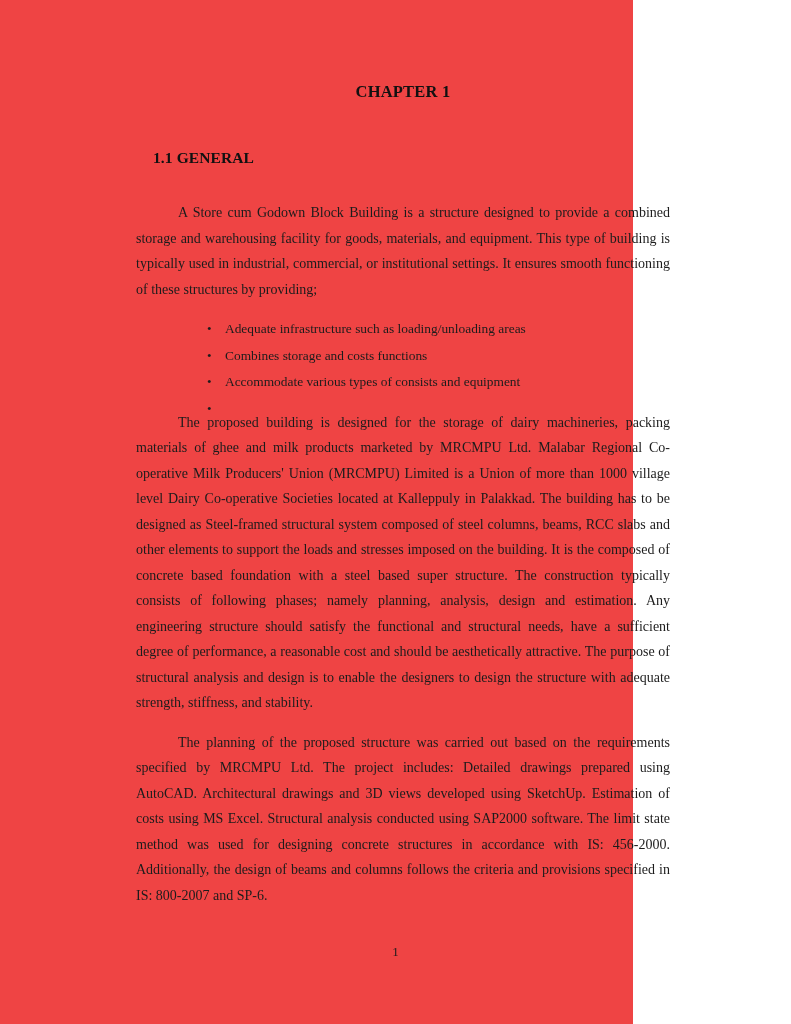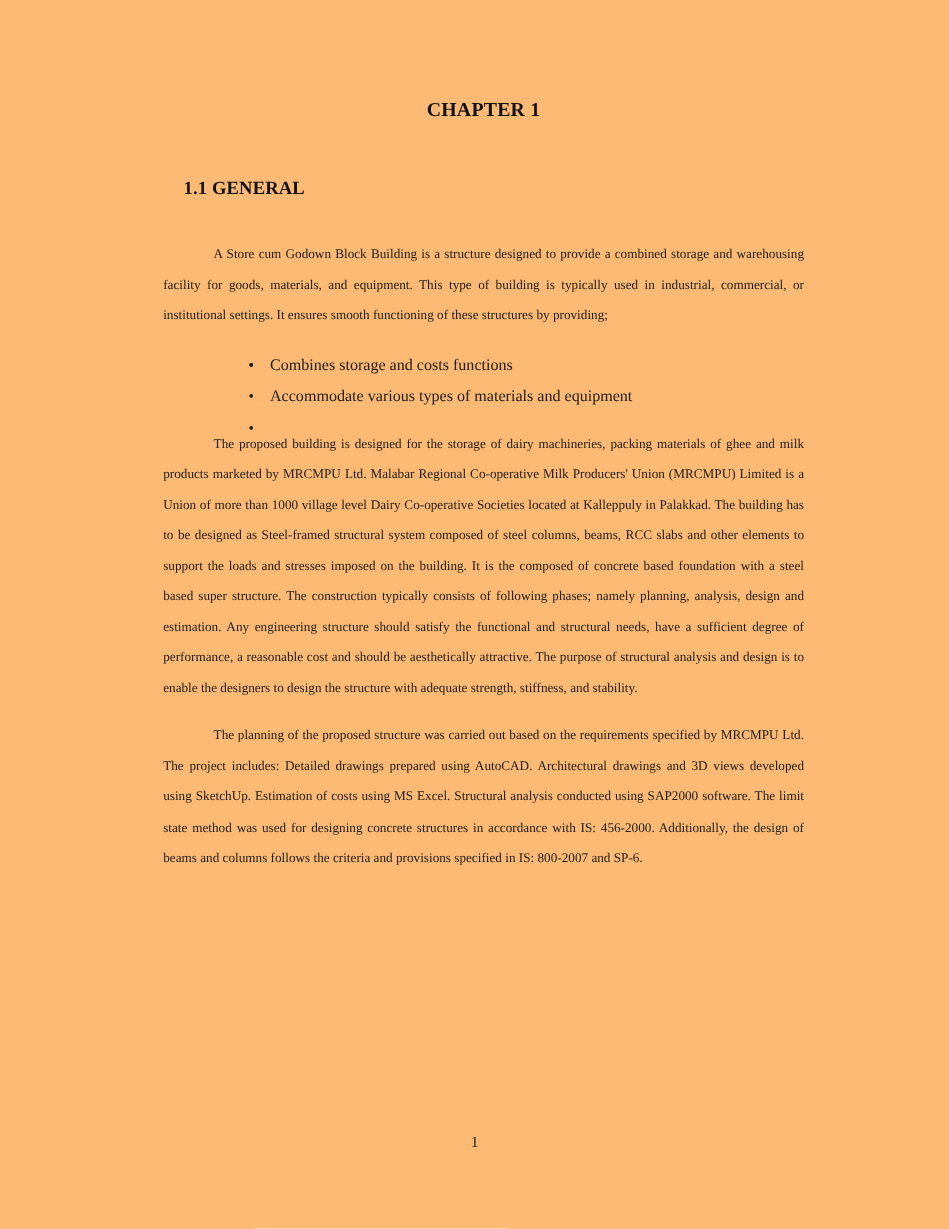--- a/index.html
+++ b/index.html
@@ -13,23 +13,23 @@
     position: relative;
     font-family: "Liberation Serif", "DejaVu Serif", serif;
     color: #1c1c1c;
     overflow: hidden;
   }
 
   .page {
     position: absolute;
     top: 0;
     left: 0;
-    width: 791px;
+    width: 633px;
     height: 1024px;
-    background: #fdba74;
+    background: #ef4444;
   }
 
   .content {
     position: absolute;
     left: 136px;
     top: 0;
     width: 534px;
   }
 
   .chapter-title,
@@ -54,21 +54,21 @@
     font-weight: bold;
     font-size: 15.5px;
     text-align: left;
     margin: 17px;
     padding-top: 30px;
     color: #111111;
     letter-spacing: 0.1px;
   }
 
   .para {
-    font-size: 11px;
+    font-size: 14px;
     line-height: 25.5px;
     text-align: justify;
     text-justify: inter-word;
     margin: 0;
     text-indent: 42px;
     color: #1c1c1c;
     -webkit-hyphens: none;
     hyphens: none;
   }
 
@@ -123,28 +123,29 @@
     <h1 class="chapter-title">CHAPTER 1</h1>
 
 
     <h2 class="section-heading">1.1 GENERAL</h2>
 
     <p class="para para-first">A Store cum Godown Block Building is a structure designed to provide a combined storage and warehousing facility for goods, materials, and equipment. This type of building is typically used in industrial, commercial, or institutional settings. It ensures smooth functioning of these structures by providing;</p>
 
     <ul class="bullet-list">
       <li class="bullet-item">
         <span class="dot">•</span>
+        <span>Adequate infrastructure such as loading/unloading areas</span>
       </li>
       <li class="bullet-item">
         <span class="dot">•</span>
         <span>Combines storage and costs functions</span>
       </li>
       <li class="bullet-item">
         <span class="dot">•</span>
-        <span>Accommodate various types of materials and equipment</span>
+        <span>Accommodate various types of consists and equipment</span>
       </li>
       <li class="bullet-item">
         <span class="dot">•</span>
       </li>
     </ul>
 
     <p class="para para-gap">The proposed building is designed for the storage of dairy machineries, packing materials of ghee and milk products marketed by MRCMPU Ltd. Malabar Regional Co-operative Milk Producers' Union (MRCMPU) Limited is a Union of more than 1000 village level Dairy Co-operative Societies located at Kalleppuly in Palakkad. The building has to be designed as Steel-framed structural system composed of steel columns, beams, RCC slabs and other elements to support the loads and stresses imposed on the building. It is the composed of concrete based foundation with a steel based super structure. The construction typically consists of following phases; namely planning, analysis, design and estimation. Any engineering structure should satisfy the functional and structural needs, have a sufficient degree of performance, a reasonable cost and should be aesthetically attractive. The purpose of structural analysis and design is to enable the designers to design the structure with adequate strength, stiffness, and stability.</p>
 
     <p class="para para-gap">The planning of the proposed structure was carried out based on the requirements specified by MRCMPU Ltd. The project includes: Detailed drawings prepared using AutoCAD. Architectural drawings and 3D views developed using SketchUp. Estimation of costs using MS Excel. Structural analysis conducted using SAP2000 software. The limit state method was used for designing concrete structures in accordance with IS: 456-2000. Additionally, the design of beams and columns follows the criteria and provisions specified in IS: 800-2007 and SP-6.</p>
 

